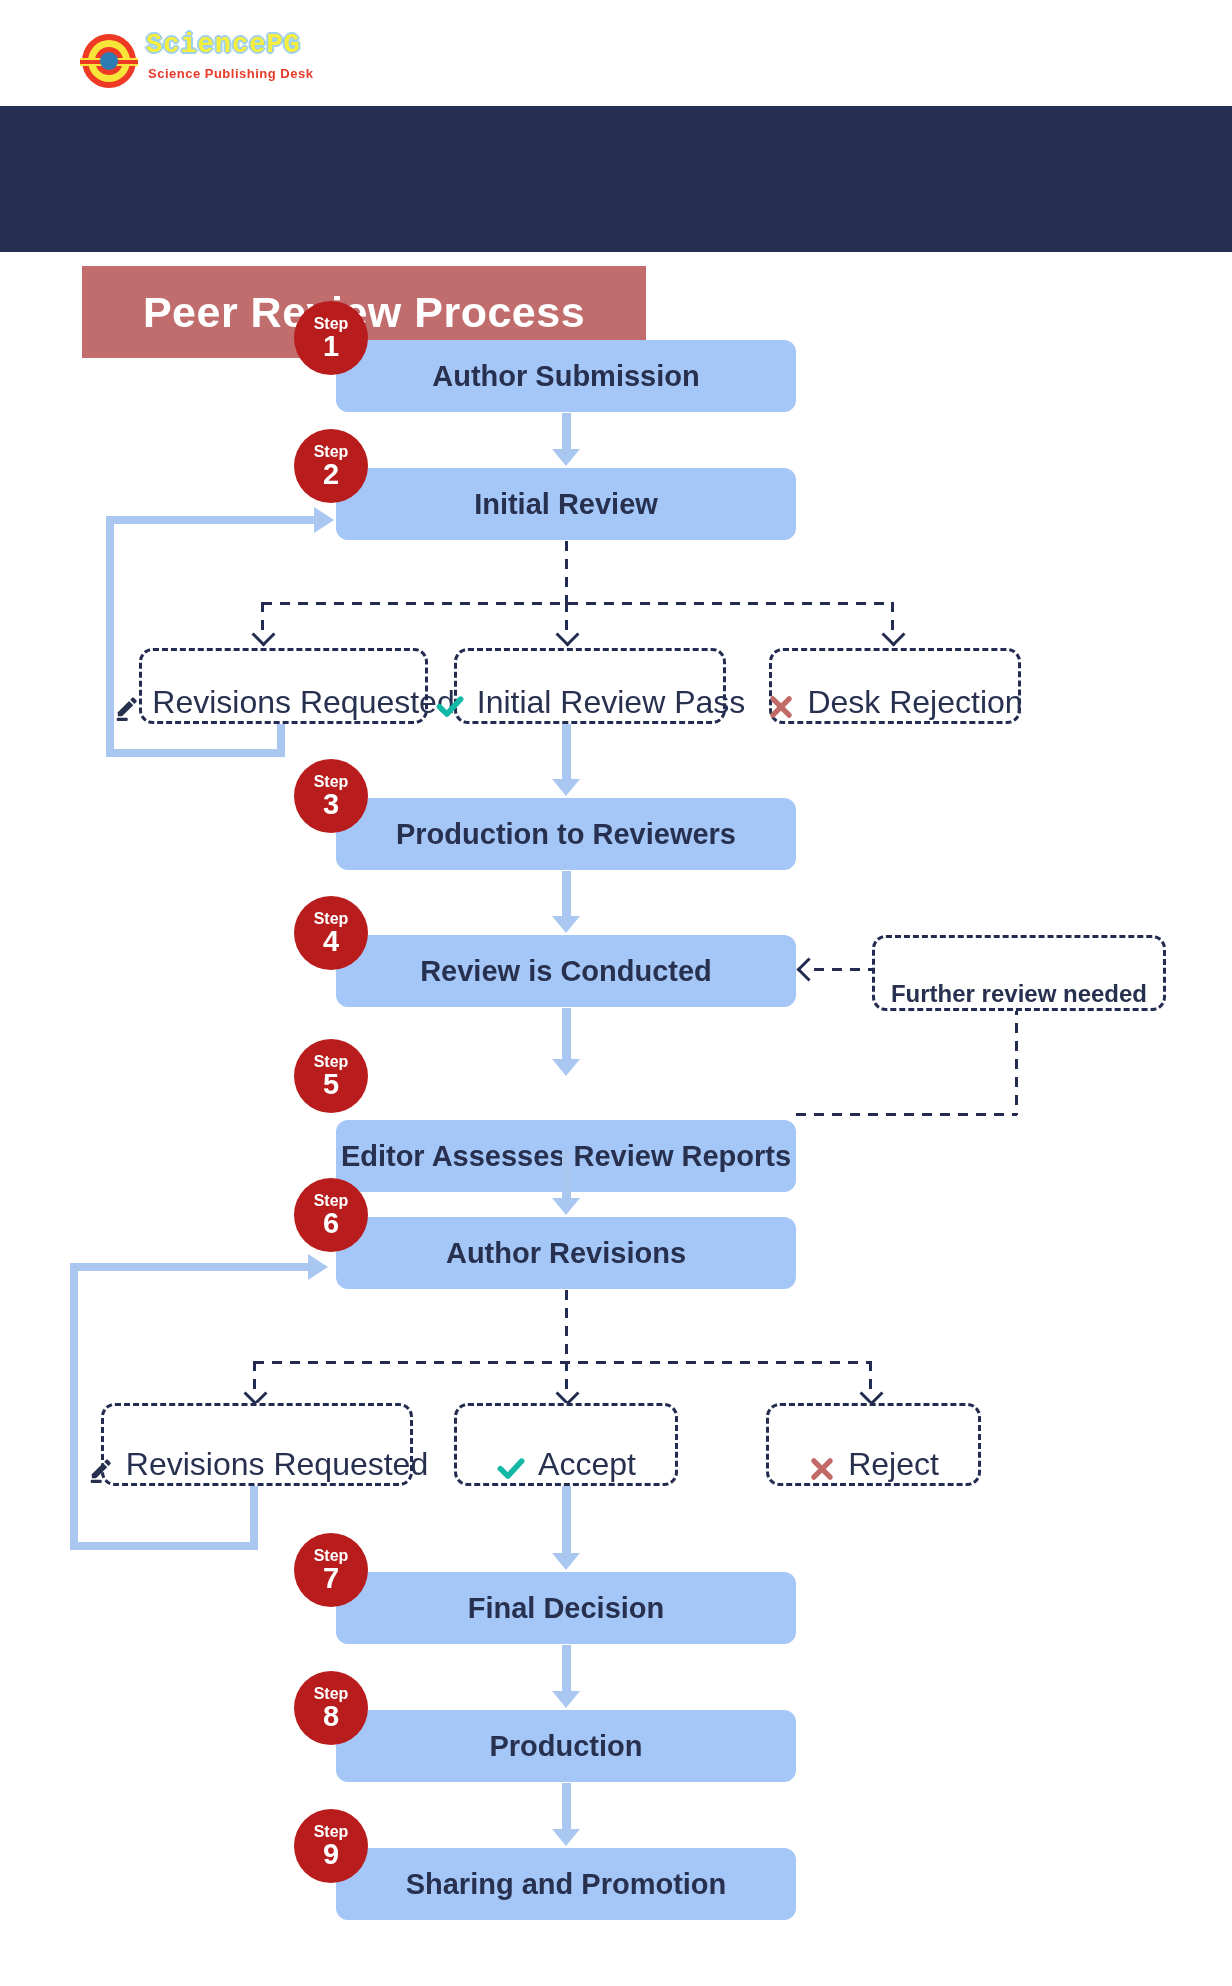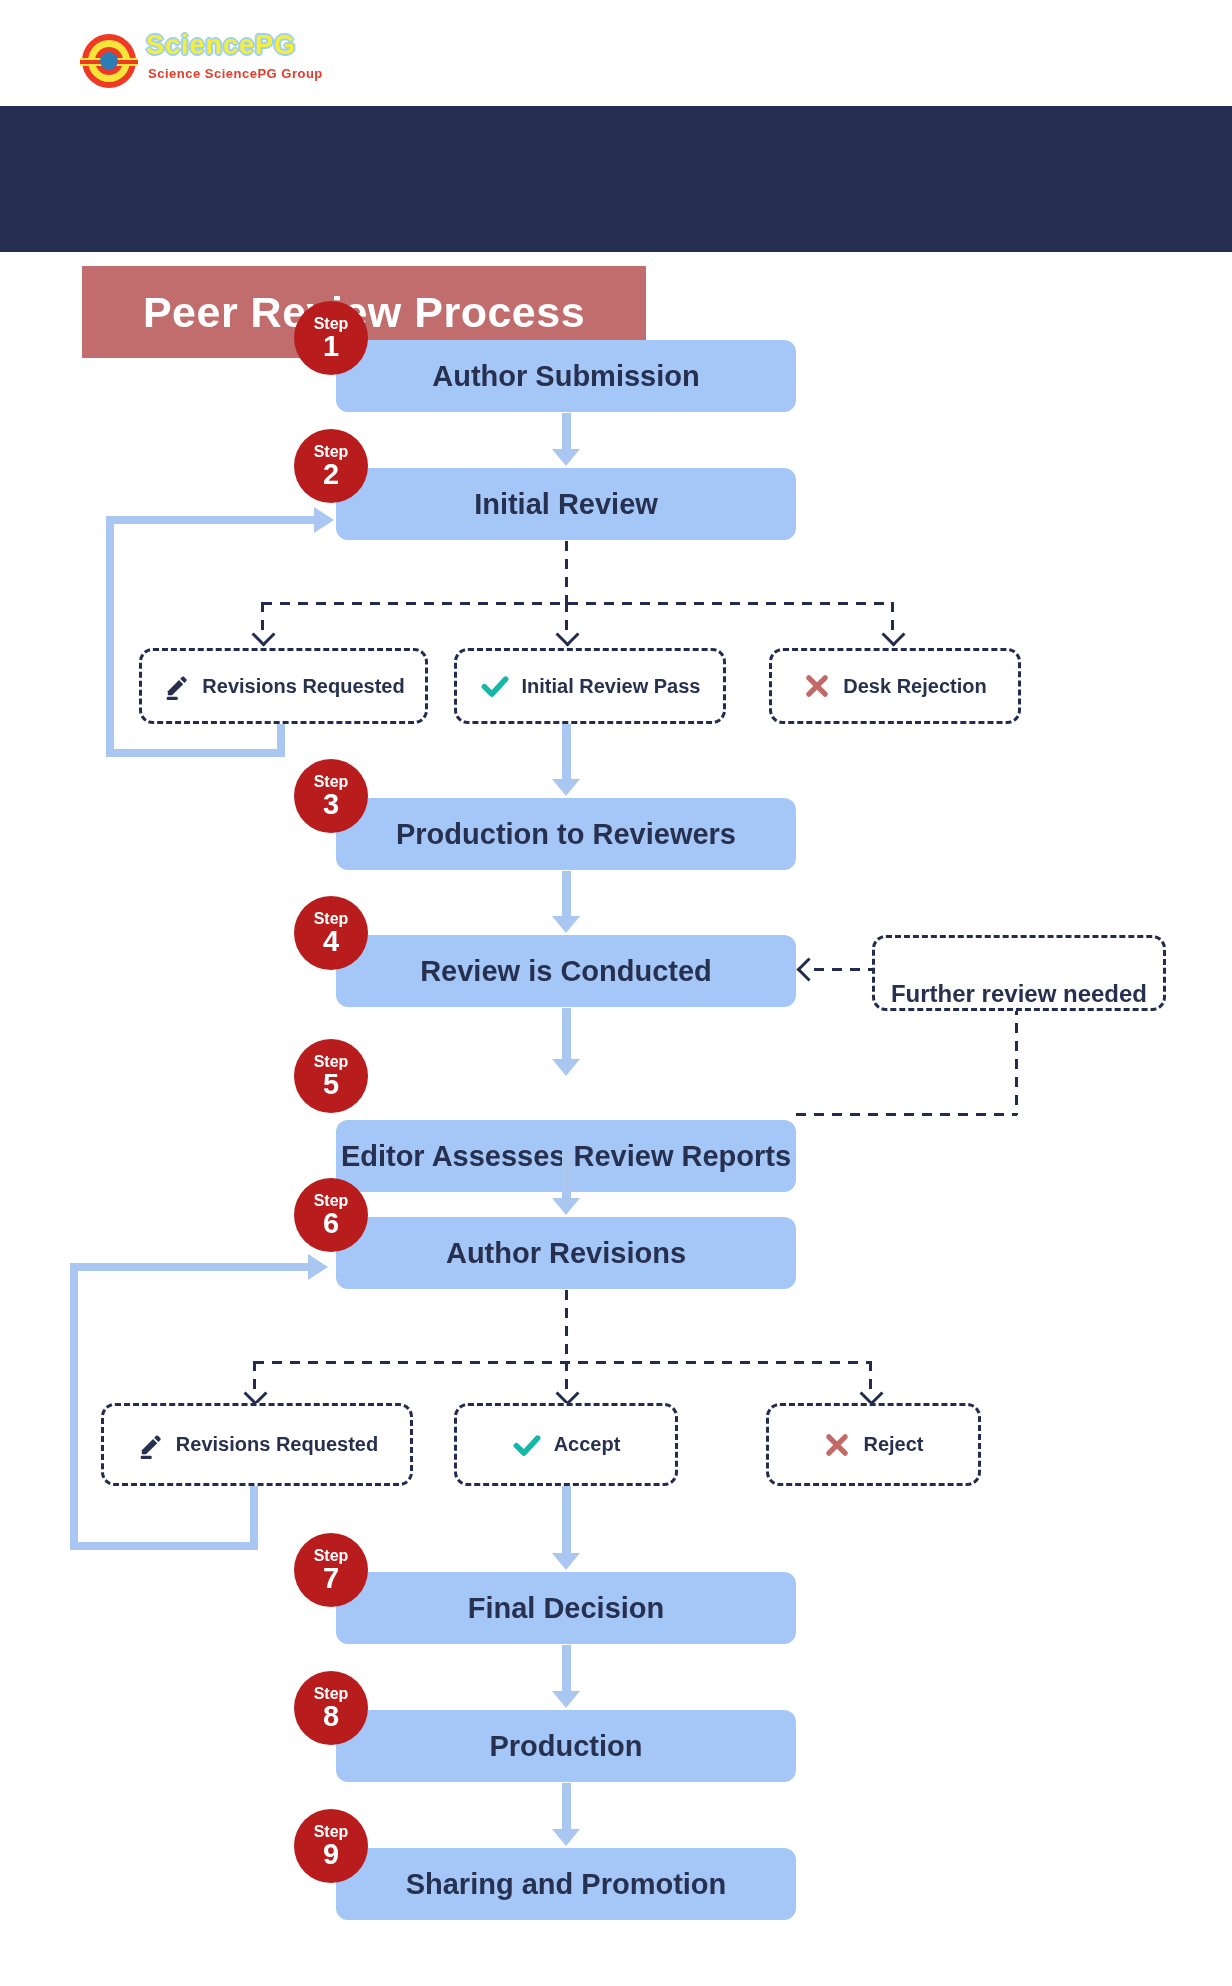--- a/index.html
+++ b/index.html
@@ -11,40 +11,40 @@
   .logo{position:absolute;left:82px;top:34px;width:54px;height:54px;}
   .logo .c1{position:absolute;inset:0;border-radius:50%;background:#ee3a24;}
   .logo .c2{position:absolute;inset:6px;border-radius:50%;background:#f8e53a;}
   .logo .c3{position:absolute;inset:13px;border-radius:50%;background:#ee3a24;}
   .logo .c4{position:absolute;inset:18px;border-radius:50%;background:#2e7cb4;}
   .logo .stripe-y{position:absolute;left:-2px;top:24px;width:58px;height:8px;background:#f8e53a;}
   .logo .stripe-r{position:absolute;left:-2px;top:26px;width:58px;height:4px;background:#ee3a24;}
   .wordmark{position:absolute;left:146px;top:30px;font-size:27px;font-weight:bold;color:#f5ee3d;
             letter-spacing:1px;
             text-shadow:-2px 0 #9fd0ee,2px 0 #9fd0ee,0 -2px #9fd0ee,0 2px #9fd0ee,
-                        -1px -1px #9fd0ee,1px 1px #9fd0ee,1px -1px #9fd0ee,-1px 1px #9fd0ee;}
+                        -1px -1px #9fd0ee,1px 1px #9fd0ee,1px -1px #9fd0ee,-1px 1px #9fd0ee;font-family:Liberation Mono, monospace;}
   .tagline{position:absolute;left:148px;top:66px;font-size:13px;font-weight:bold;color:#e73a28;letter-spacing:.5px;}
 
   
   .band{position:absolute;left:0;top:106px;width:1232px;height:146px;background:#262f52;}
   .title-box{position:absolute;left:82px;top:160px;width:564px;height:92px;background:#c16d6e;
              display:flex;align-items:center;justify-content:center;}
   .title-box h1{margin:0;color:#ffffff;font-size:43px;font-weight:bold;letter-spacing:.5px;}
 
   
   .step-box{position:absolute;left:336px;width:460px;height:72px;background:#a5c7f7;border-radius:12px;
             display:flex;align-items:center;justify-content:center;color:#27304f;font-size:29px;font-weight:bold;}
   .step-badge{position:absolute;left:294px;width:74px;height:74px;border-radius:50%;background:#b91c1c;
               color:#ffffff;display:flex;flex-direction:column;align-items:center;justify-content:center;z-index:3;}
   .step-badge .s{font-size:16px;font-weight:bold;line-height:17px;}
   .step-badge .n{font-size:29px;font-weight:bold;line-height:29px;}
 
   .branch-box{position:absolute;background:#ffffff;border:3px dashed #232c50;border-radius:14px;
-              display:flex;align-items:center;justify-content:center;gap:12px;
-              color:#27304f;font-size:20px;font-weight:bold;white-space:nowrap;z-index:2;}
+              display:flex;align-items:flex-end;justify-content:center;gap:12px;
+              color:#27304f;font-size:32px;font-weight:normal;white-space:nowrap;z-index:2;}
 
   .note-box{position:absolute;background:#ffffff;border:3px dashed #232c50;border-radius:14px;
             display:flex;align-items:flex-end;justify-content:center;color:#27304f;font-size:24px;font-weight:bold;z-index:2;}
 
   
   .arrow{position:absolute;width:28px;}
   .arrow .stem{position:absolute;left:9.5px;top:0;width:9px;background:#a9c7f0;}
   .arrow .head{position:absolute;left:0;bottom:0;width:0;height:0;
                border-left:14px solid transparent;border-right:14px solid transparent;border-top:17px solid #a9c7f0;}
 
@@ -71,21 +71,21 @@
   <div class="header">
     <div class="logo">
       <div class="c1"></div>
         <div class="c2"></div>
         <div class="c3"></div>
       <div class="stripe-y"></div>
         <div class="stripe-r"></div>
         <div class="c4"></div>
     </div>
     <div class="wordmark">SciencePG</div>
-    <div class="tagline">Science SciencePG Group</div>
+    <div class="tagline">Science Publishing Desk</div>
   </div>
 
   <div class="band">
     <div class="title-box">
       <h1>Peer Review Process</h1>
     </div>
   </div>
 
   <div class="step-badge" style="top:301px">
     <span class="s">Step</span>

